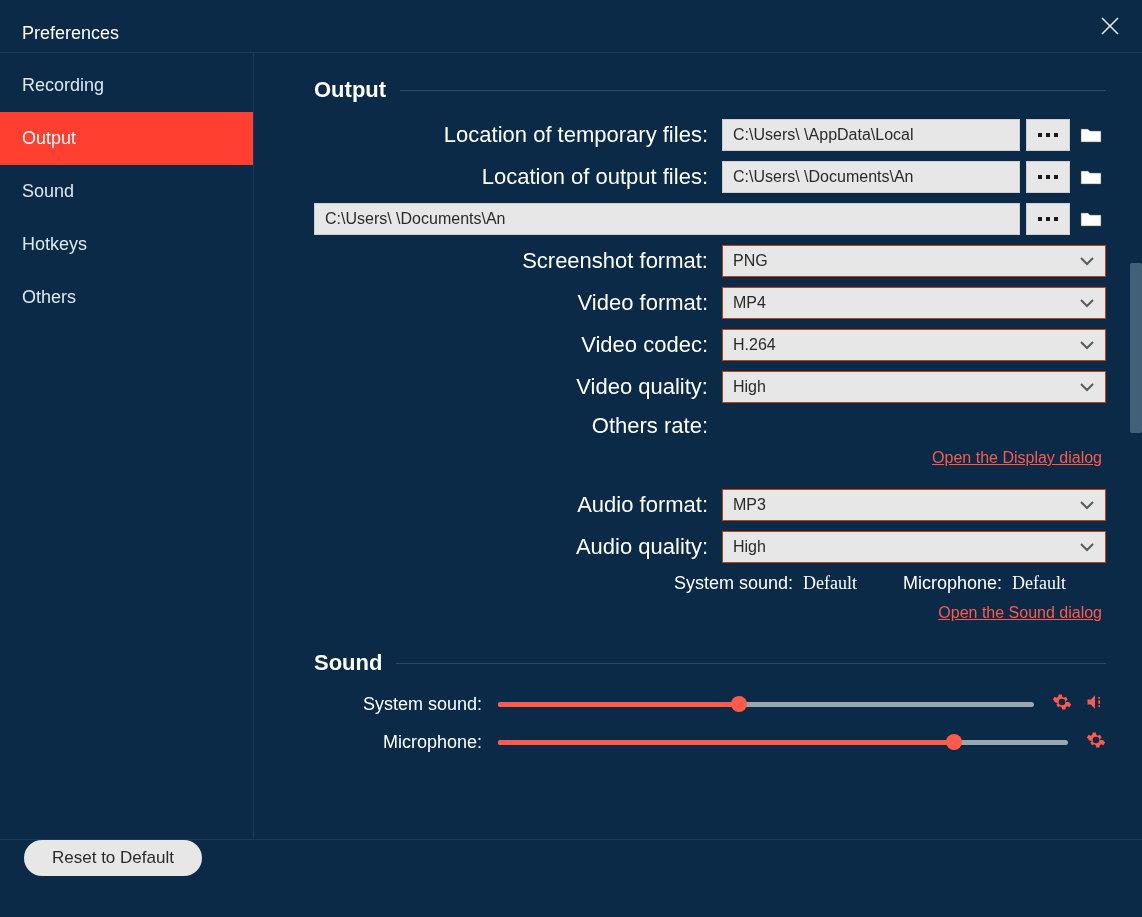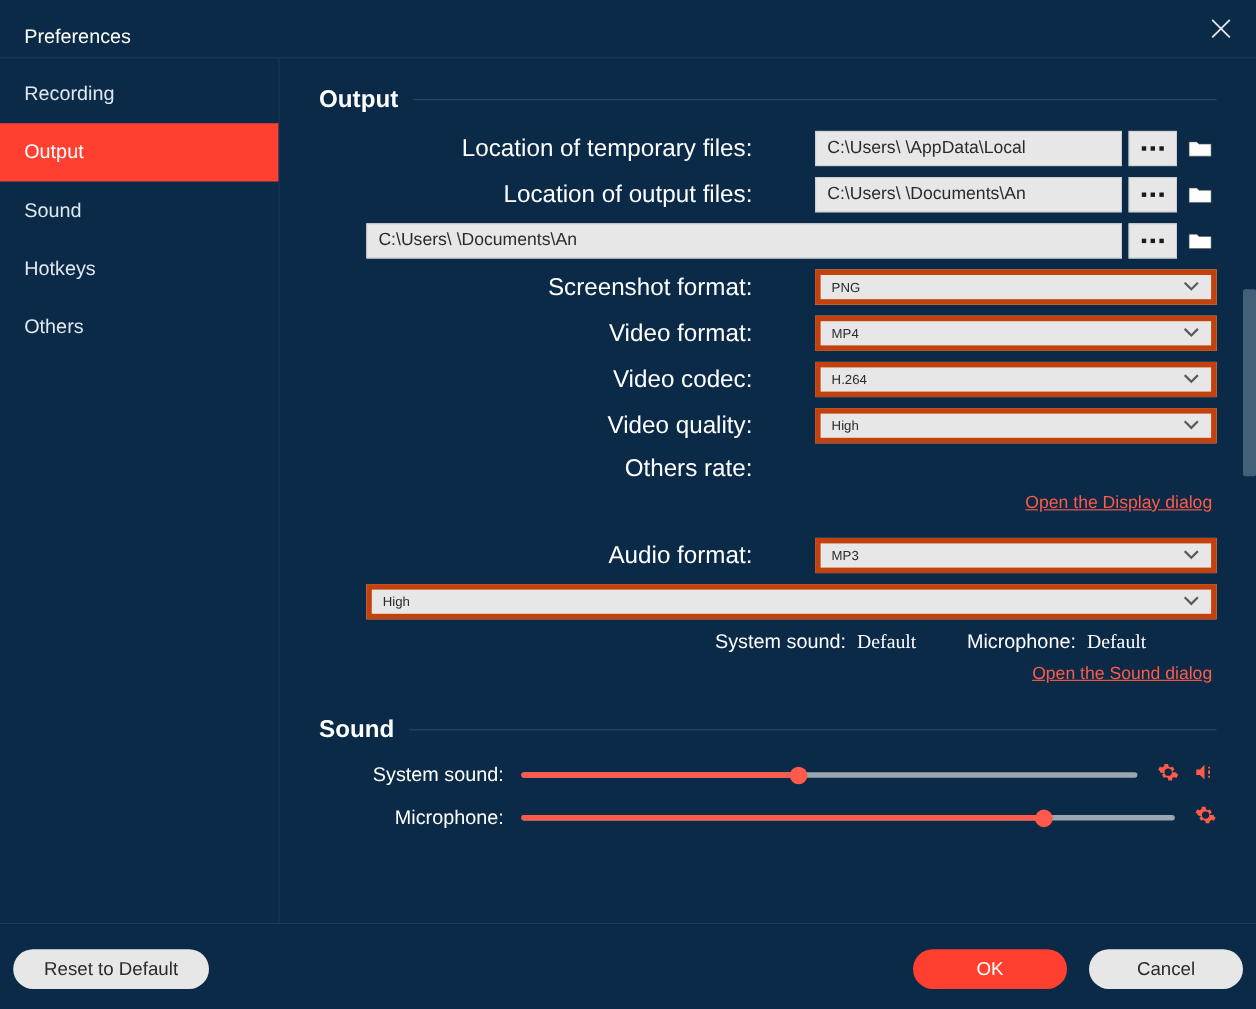--- a/index.html
+++ b/index.html
@@ -24,20 +24,21 @@
   .close-x {
     width: 28px; height: 28px;
     display: flex; align-items: center; justify-content: center;
     cursor: pointer;
   }
   .close-x svg { stroke: #e8e8e8; stroke-width: 1.6; }
 
   .body {
     display: flex;
     height: calc(100% - 53px - 78px);
+    gap: 24px;
   }
 
   .sidebar {
     width: 254px;
     border-right: 1px solid #1a3a57;
     padding-top: 6px;
   }
   .sidebar-item {
     padding: 16px 22px;
     font-size: 18px;
@@ -82,21 +83,20 @@
     width: 408px;
     text-align: right;
     padding-right: 14px;
     font-size: 22px;
     color: #ffffff;
   }
   .form-row .controls {
     display: flex;
     gap: 6px;
     flex: 1;
-    margin-left: 43px;
   }
 
   .text-input {
     height: 32px;
     background: #e7e7e7;
     color: #2a2a2a;
     border: 1px solid #cfcfcf;
     padding: 0 10px;
     font-size: 16px;
     flex: 1;
@@ -123,27 +123,27 @@
     width: 4px; height: 4px; background: #1a1a1a;
   }
   .btn-folder svg { fill: #ffffff; stroke: #555; stroke-width: 0.5; }
   .btn-folder { background: transparent; border: none; width: 30px; }
   .btn-folder-wrap { width: 30px; display:flex; }
 
   .select {
     height: 32px;
     background: #e7e7e7;
     color: #2a2a2a;
-    border: 5px solid #c2410c;
+    border: 1px solid #c2410c;
     flex: 1;
     display: flex;
     align-items: center;
     justify-content: space-between;
     padding: 0 10px;
-    font-size: 12px;
+    font-size: 16px;
     cursor: pointer;
   }
   .select .chev svg { stroke: #5a5a5a; stroke-width: 2; fill: none; }
 
   .link-row {
     text-align: right;
     padding-right: 4px;
     margin: 10px 0 22px 0;
   }
   .link-row a {
@@ -210,23 +210,23 @@
     margin-left: 18px;
   }
   .sound-icons .icn { cursor: pointer; }
   .sound-icons svg { fill: #ff5a4a; }
 
   
   .footer {
     height: 60px;
     border-top: 1px solid #1a3a57;
     display: flex;
-    align-items: flex-end;
+    align-items: flex-start;
     justify-content: space-between;
-    padding: 0 12px;
+    padding: 0 24px;
   }
   .btn {
     height: 36px;
     border-radius: 18px;
     padding: 0 28px;
     font-size: 17px;
     border: none;
     cursor: pointer;
     display: flex;
     align-items: center;
@@ -408,20 +408,21 @@
         <div class="select">
           <span>MP3</span>
           <span class="chev"><svg width="16" height="10" viewBox="0 0 16 10">
                 <polyline points="2,2 8,8 14,2"></polyline>
               </svg></span>
         </div>
       </div>
     </div>
 
     <div class="form-row">
+      <div class="label">Audio quality:</div>
       <div class="controls">
         <div class="select">
           <span>High</span>
           <span class="chev"><svg width="16" height="10" viewBox="0 0 16 10">
                 <polyline points="2,2 8,8 14,2"></polyline>
               </svg></span>
         </div>
       </div>
     </div>
 
@@ -478,17 +479,13 @@
             </svg>
         </div>
       </div>
     </div>
 
   </div>
 </div>
 
 <div class="footer">
   <button class="btn btn-light">Reset to Default</button>
-  <div class="footer-right">
-    <button class="btn btn-primary">OK</button>
-    <button class="btn btn-light" style="min-width:140px;">Cancel</button>
-  </div>
 </div>
 
 </body></html>

